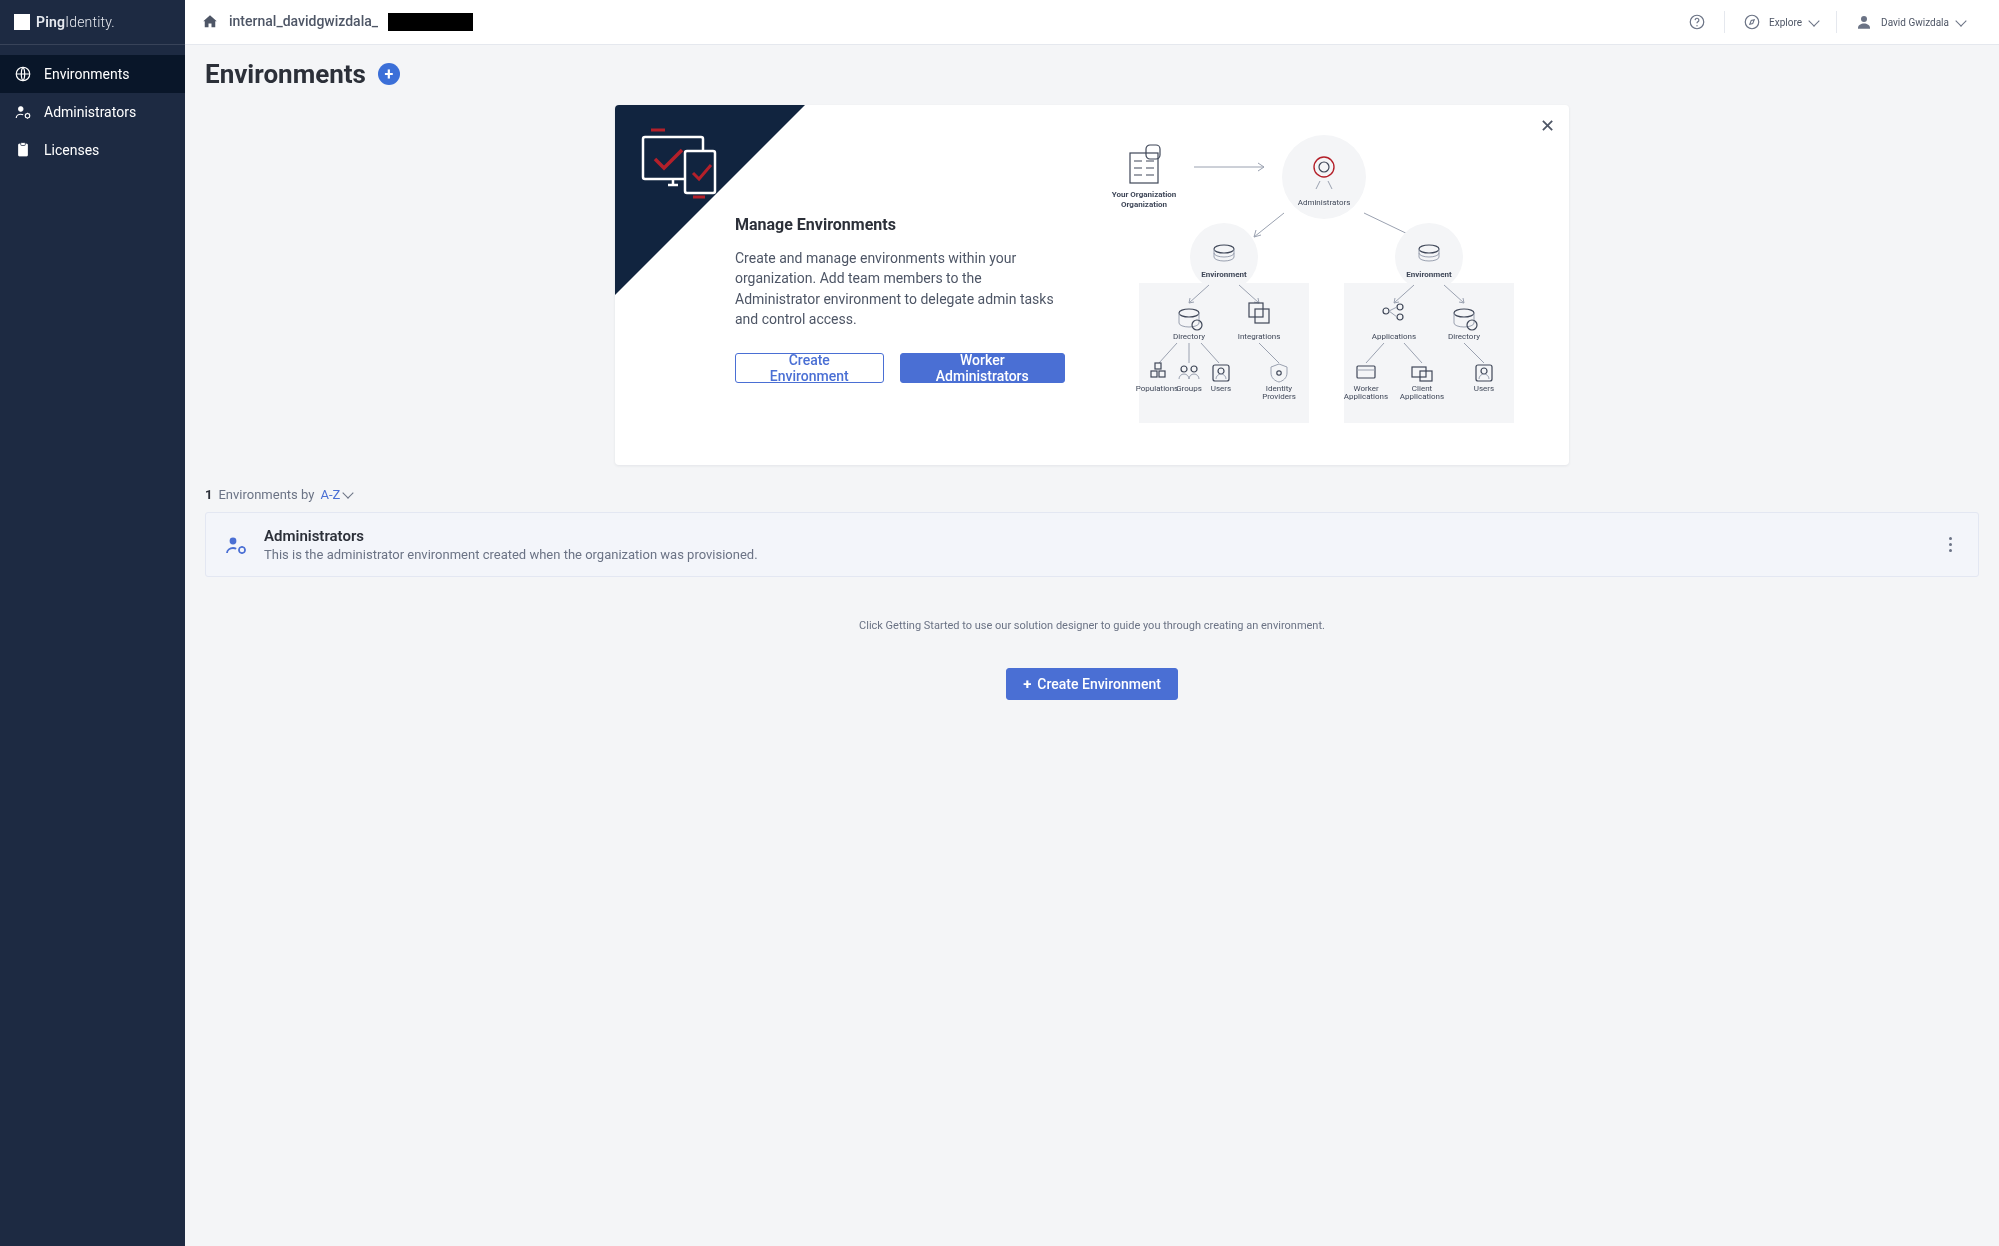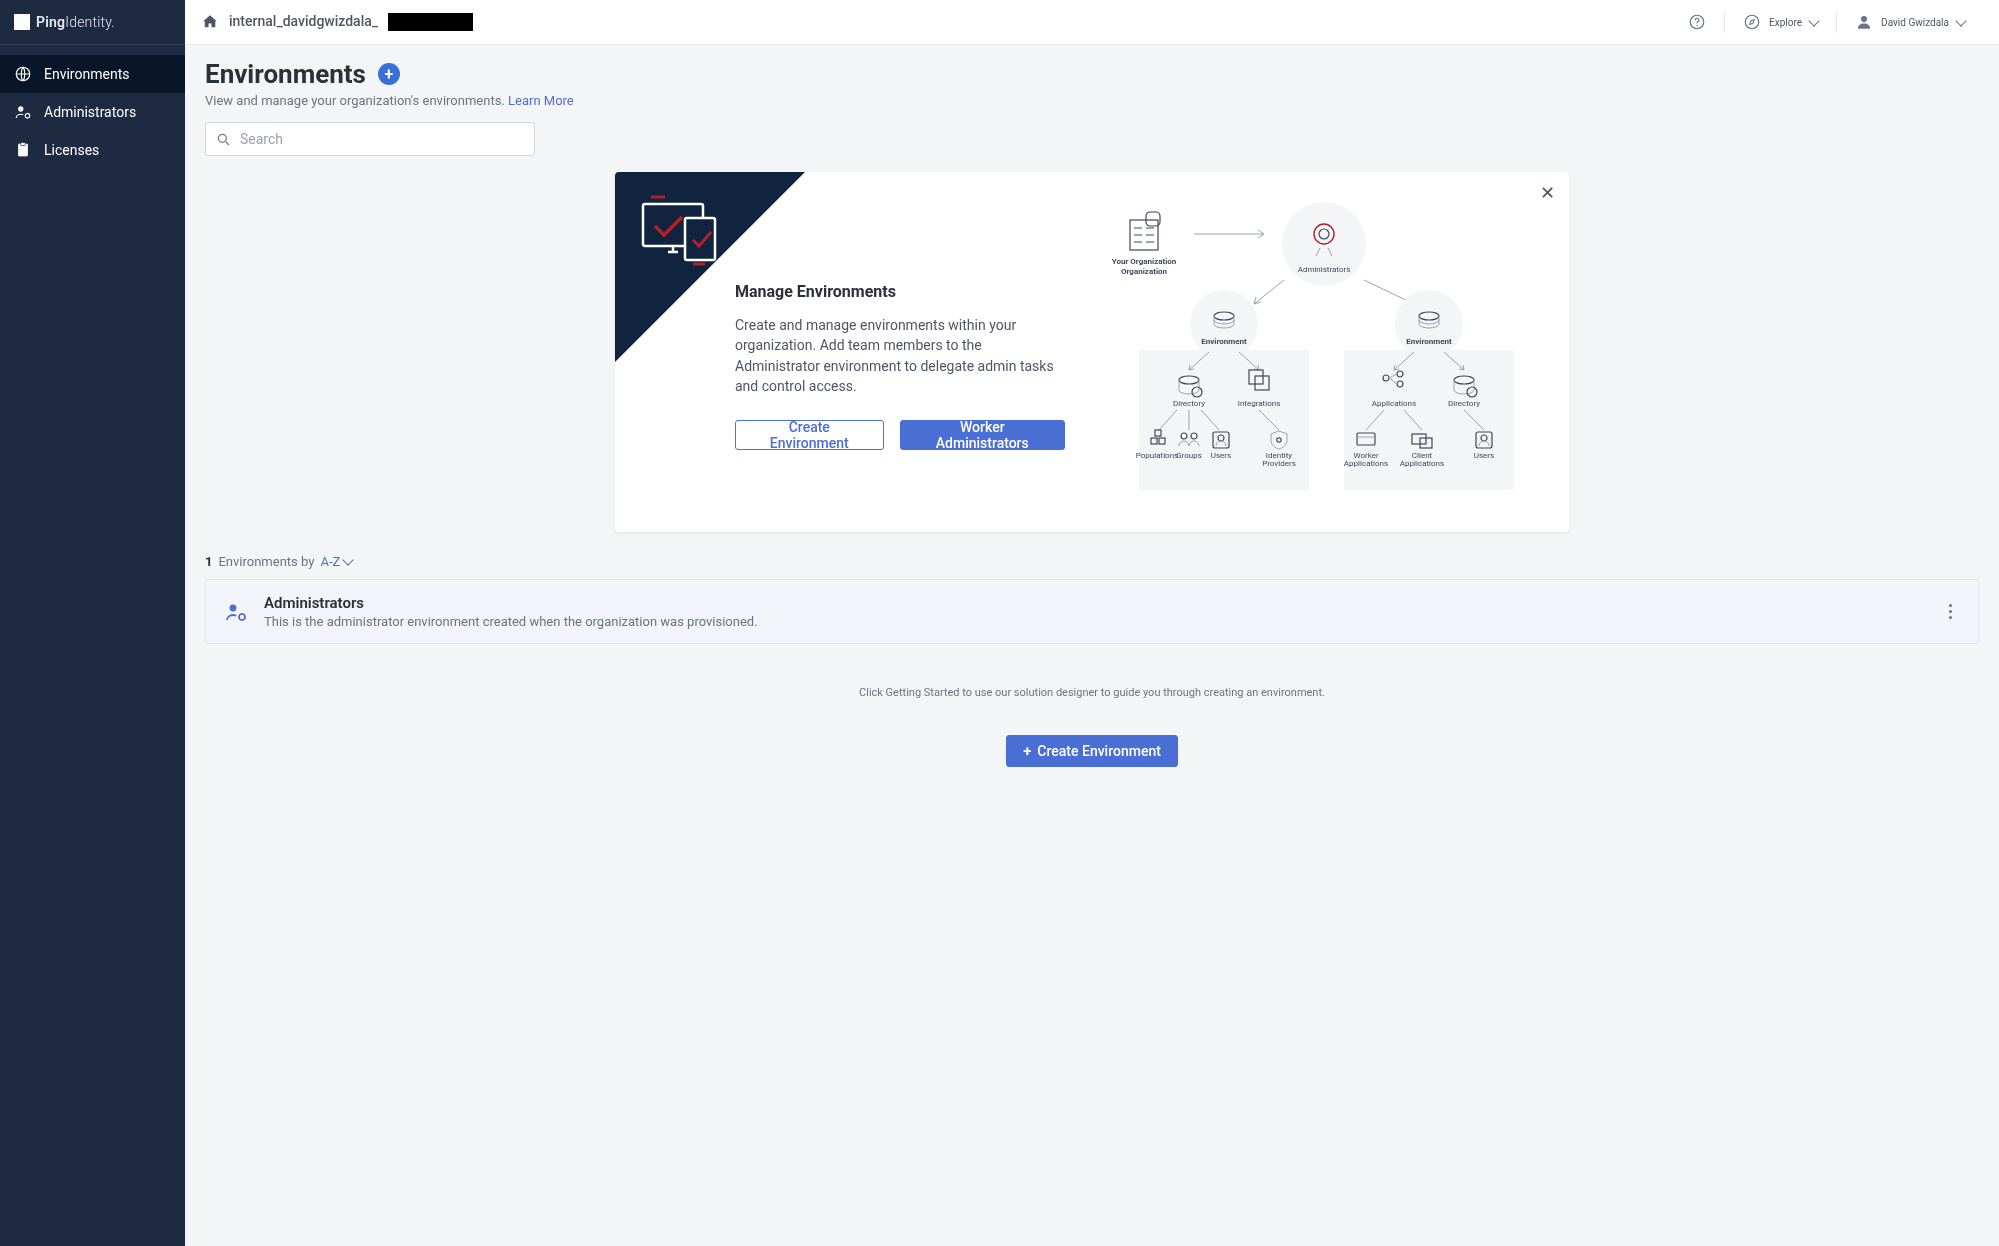--- a/index.html
+++ b/index.html
@@ -170,31 +170,20 @@
           <span>David Gwizdala</span>
           <span class="caret"></span>
         </div>
       </div>
     </div>
 
     <div class="page">
       <div class="page-title-row">
         <h1 class="page-title">Environments</h1>
         <span class="add-badge">+</span>
-      </div>
-      <div class="page-sub">
-        <span>View and manage your organization's environments.</span>
-        <a>Learn More</a>
-      </div>
-      <div class="search-wrap">
-        <svg class="search-ico" viewBox="0 0 24 24">
-            <circle cx="11" cy="11" r="6" stroke-width="1.8"></circle>
-            <line x1="16" y1="16" x2="21" y2="21" stroke-width="1.8"></line>
-          </svg>
-        <input class="search-input" placeholder="Search" style="">
       </div>
 
       <div class="hero-card">
         <div class="corner">
           <svg viewBox="0 0 210 210">
             <polygon points="0,0 210,0 0,210" fill="#11243f"></polygon>
 
             <g transform="translate(38,42)">
               <rect x="0" y="0" width="60" height="42" rx="2" fill="none" stroke="#fff" stroke-width="2.5"></rect>
               <line x1="25" y1="48" x2="35" y2="48" stroke="#fff" stroke-width="2.5"></line>

